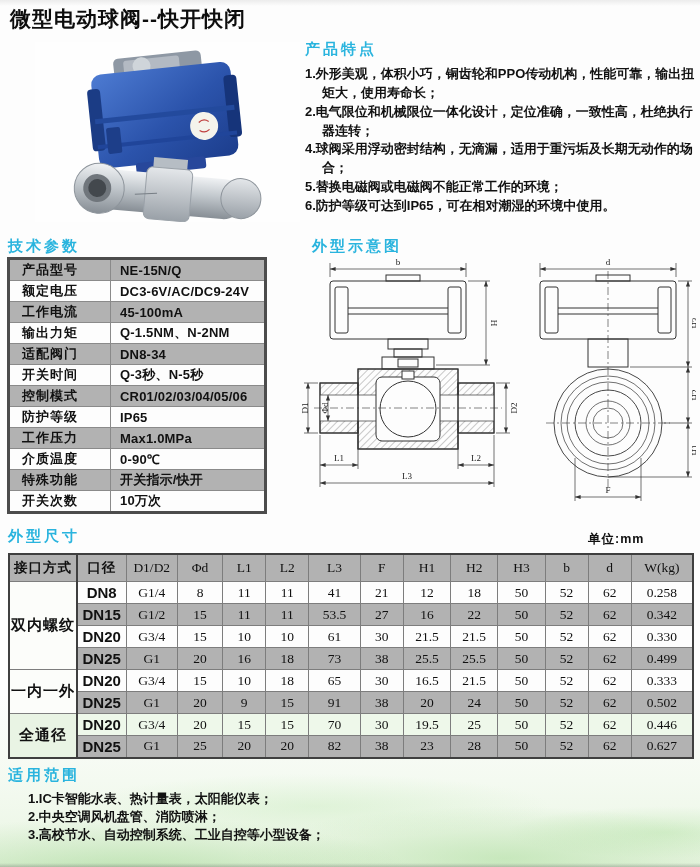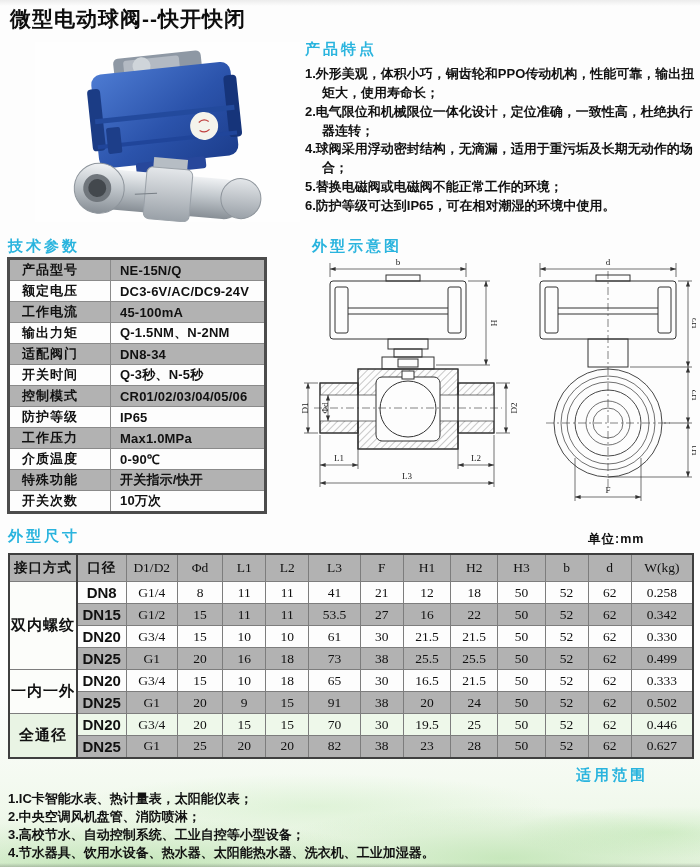--- a/index.html
+++ b/index.html
@@ -45,22 +45,22 @@
   .dims-table tbody tr.g td{background:#b2b2b2;}
   .dims-table tbody tr.w td{background:#fdfdfd;}
   .dims-table tbody tr.tint td{background:#eef8ea;}
   .dims-table td.dn{font-weight:bold;font-size:15px;}
   .dims-table td.num{font-family:"Liberation Serif",serif;font-size:13.5px;}
   .dims-table th.grp{background:#fcfdfa;font-size:15px;font-weight:bold;letter-spacing:1px;border-right:2px solid #3f3f3f;}
   .dims-table th.grp.tintg{background:#e9f4e4;}
   .dims-table thead th:first-child{border-right:2px solid #3f3f3f;}
   
   .apps{position:absolute;left:8px;top:766px;width:640px;}
-  .apps .sec-h{position:static;text-align:right;}
-  .apps .num-list{margin-top:5px;line-height:1.38;}
+  .apps .sec-h{position:static;}
+  .apps .num-list{margin-top:5px;line-height:1.38;margin-left:20px;}
 </style>
 </head>
 <body>
 
 <div id="canvas">
 
   <h1 class="title">微型电动球阀--快开快闭</h1>
 
   <div class="photo">
     <svg width="265" height="180" viewBox="0 0 265 180">
@@ -459,18 +459,17 @@
         </tr>
       </tbody>
   </table>
 
   <section class="apps">
     <h2 class="sec-h">适用范围</h2>
     <ul class="num-list">
         <li>1.IC卡智能水表、热计量表，太阳能仪表；</li>
         <li>2.中央空调风机盘管、消防喷淋；</li>
         <li>3.高校节水、自动控制系统、工业自控等小型设备；</li>
-        <li>4.节水器具、饮用水设备、热水器、太阳能热水器、洗衣机、工业加湿器。</li>
       </ul>
   </section>
 
   <div class="bottom-edge"></div>
 </div>
 
 </body></html>

